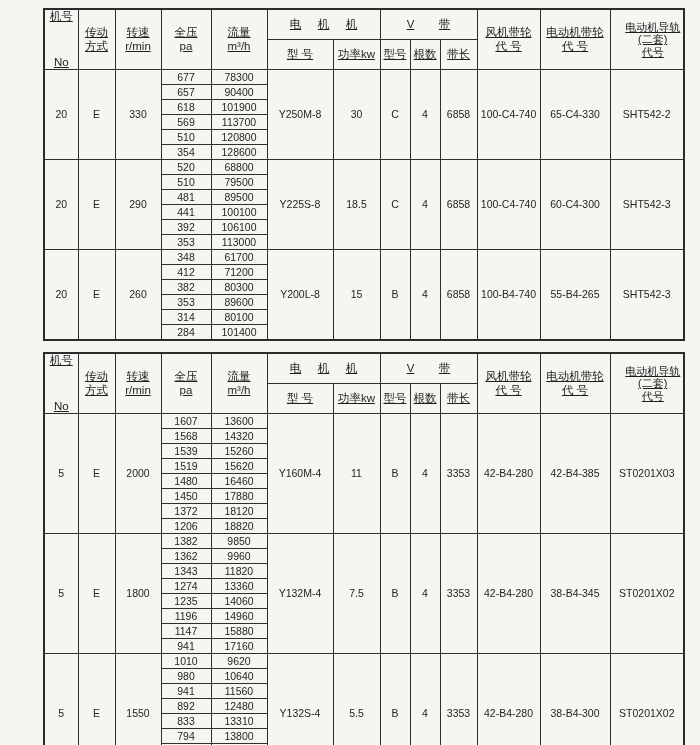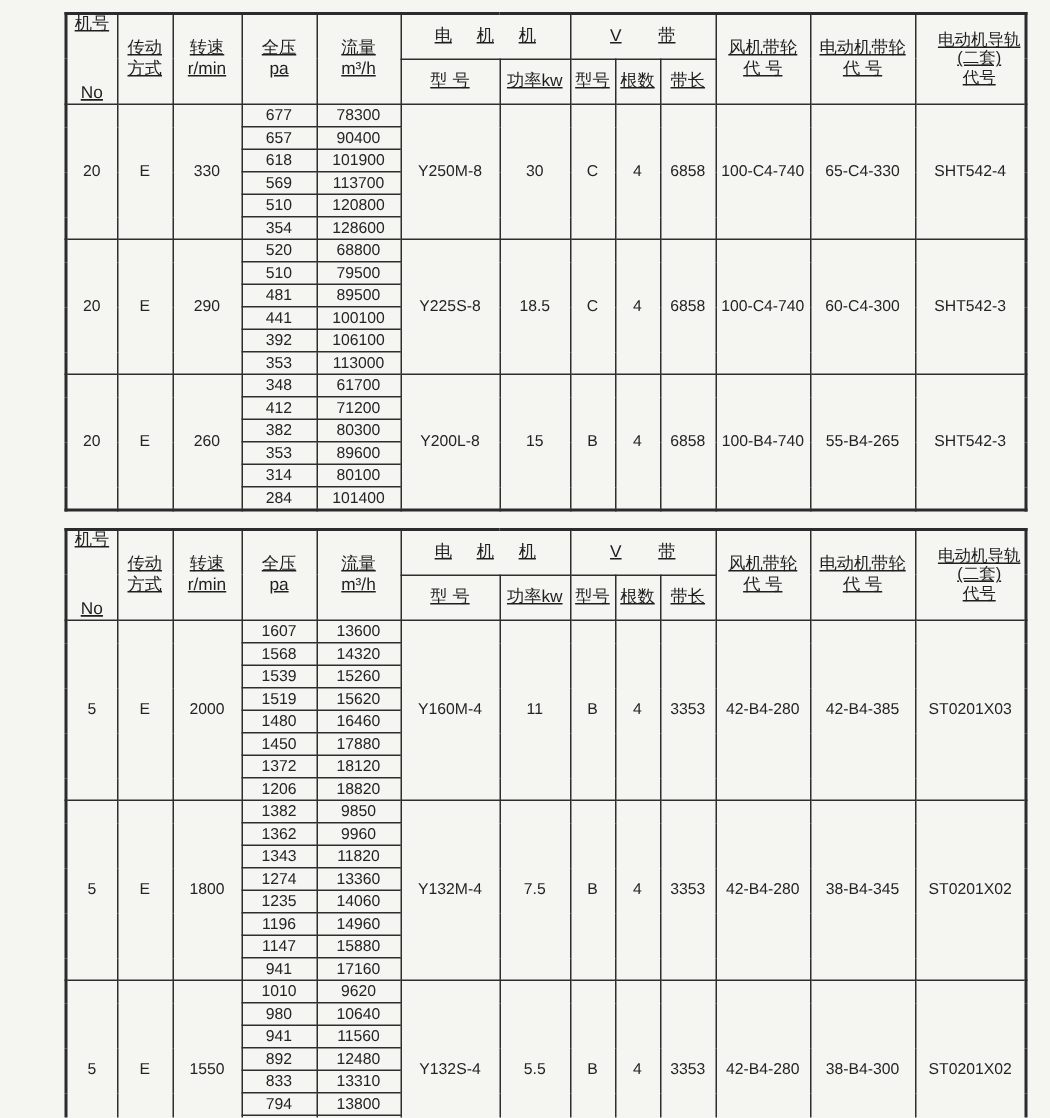--- a/index.html
+++ b/index.html
@@ -155,21 +155,21 @@
           <td rowspan="6">330</td>
           <td>677</td>
           <td>78300</td>
           <td rowspan="6">Y250M-8</td>
           <td rowspan="6">30</td>
           <td rowspan="6">C</td>
           <td rowspan="6">4</td>
           <td rowspan="6">6858</td>
           <td rowspan="6">100-C4-740</td>
           <td rowspan="6">65-C4-330</td>
-          <td rowspan="6">SHT542-4</td>
+          <td rowspan="6">SHT542-2</td>
         </tr>
         <tr>
           <td>657</td>
           <td>90400</td>
         </tr>
         <tr>
           <td>618</td>
           <td>101900</td>
         </tr>
         <tr>

